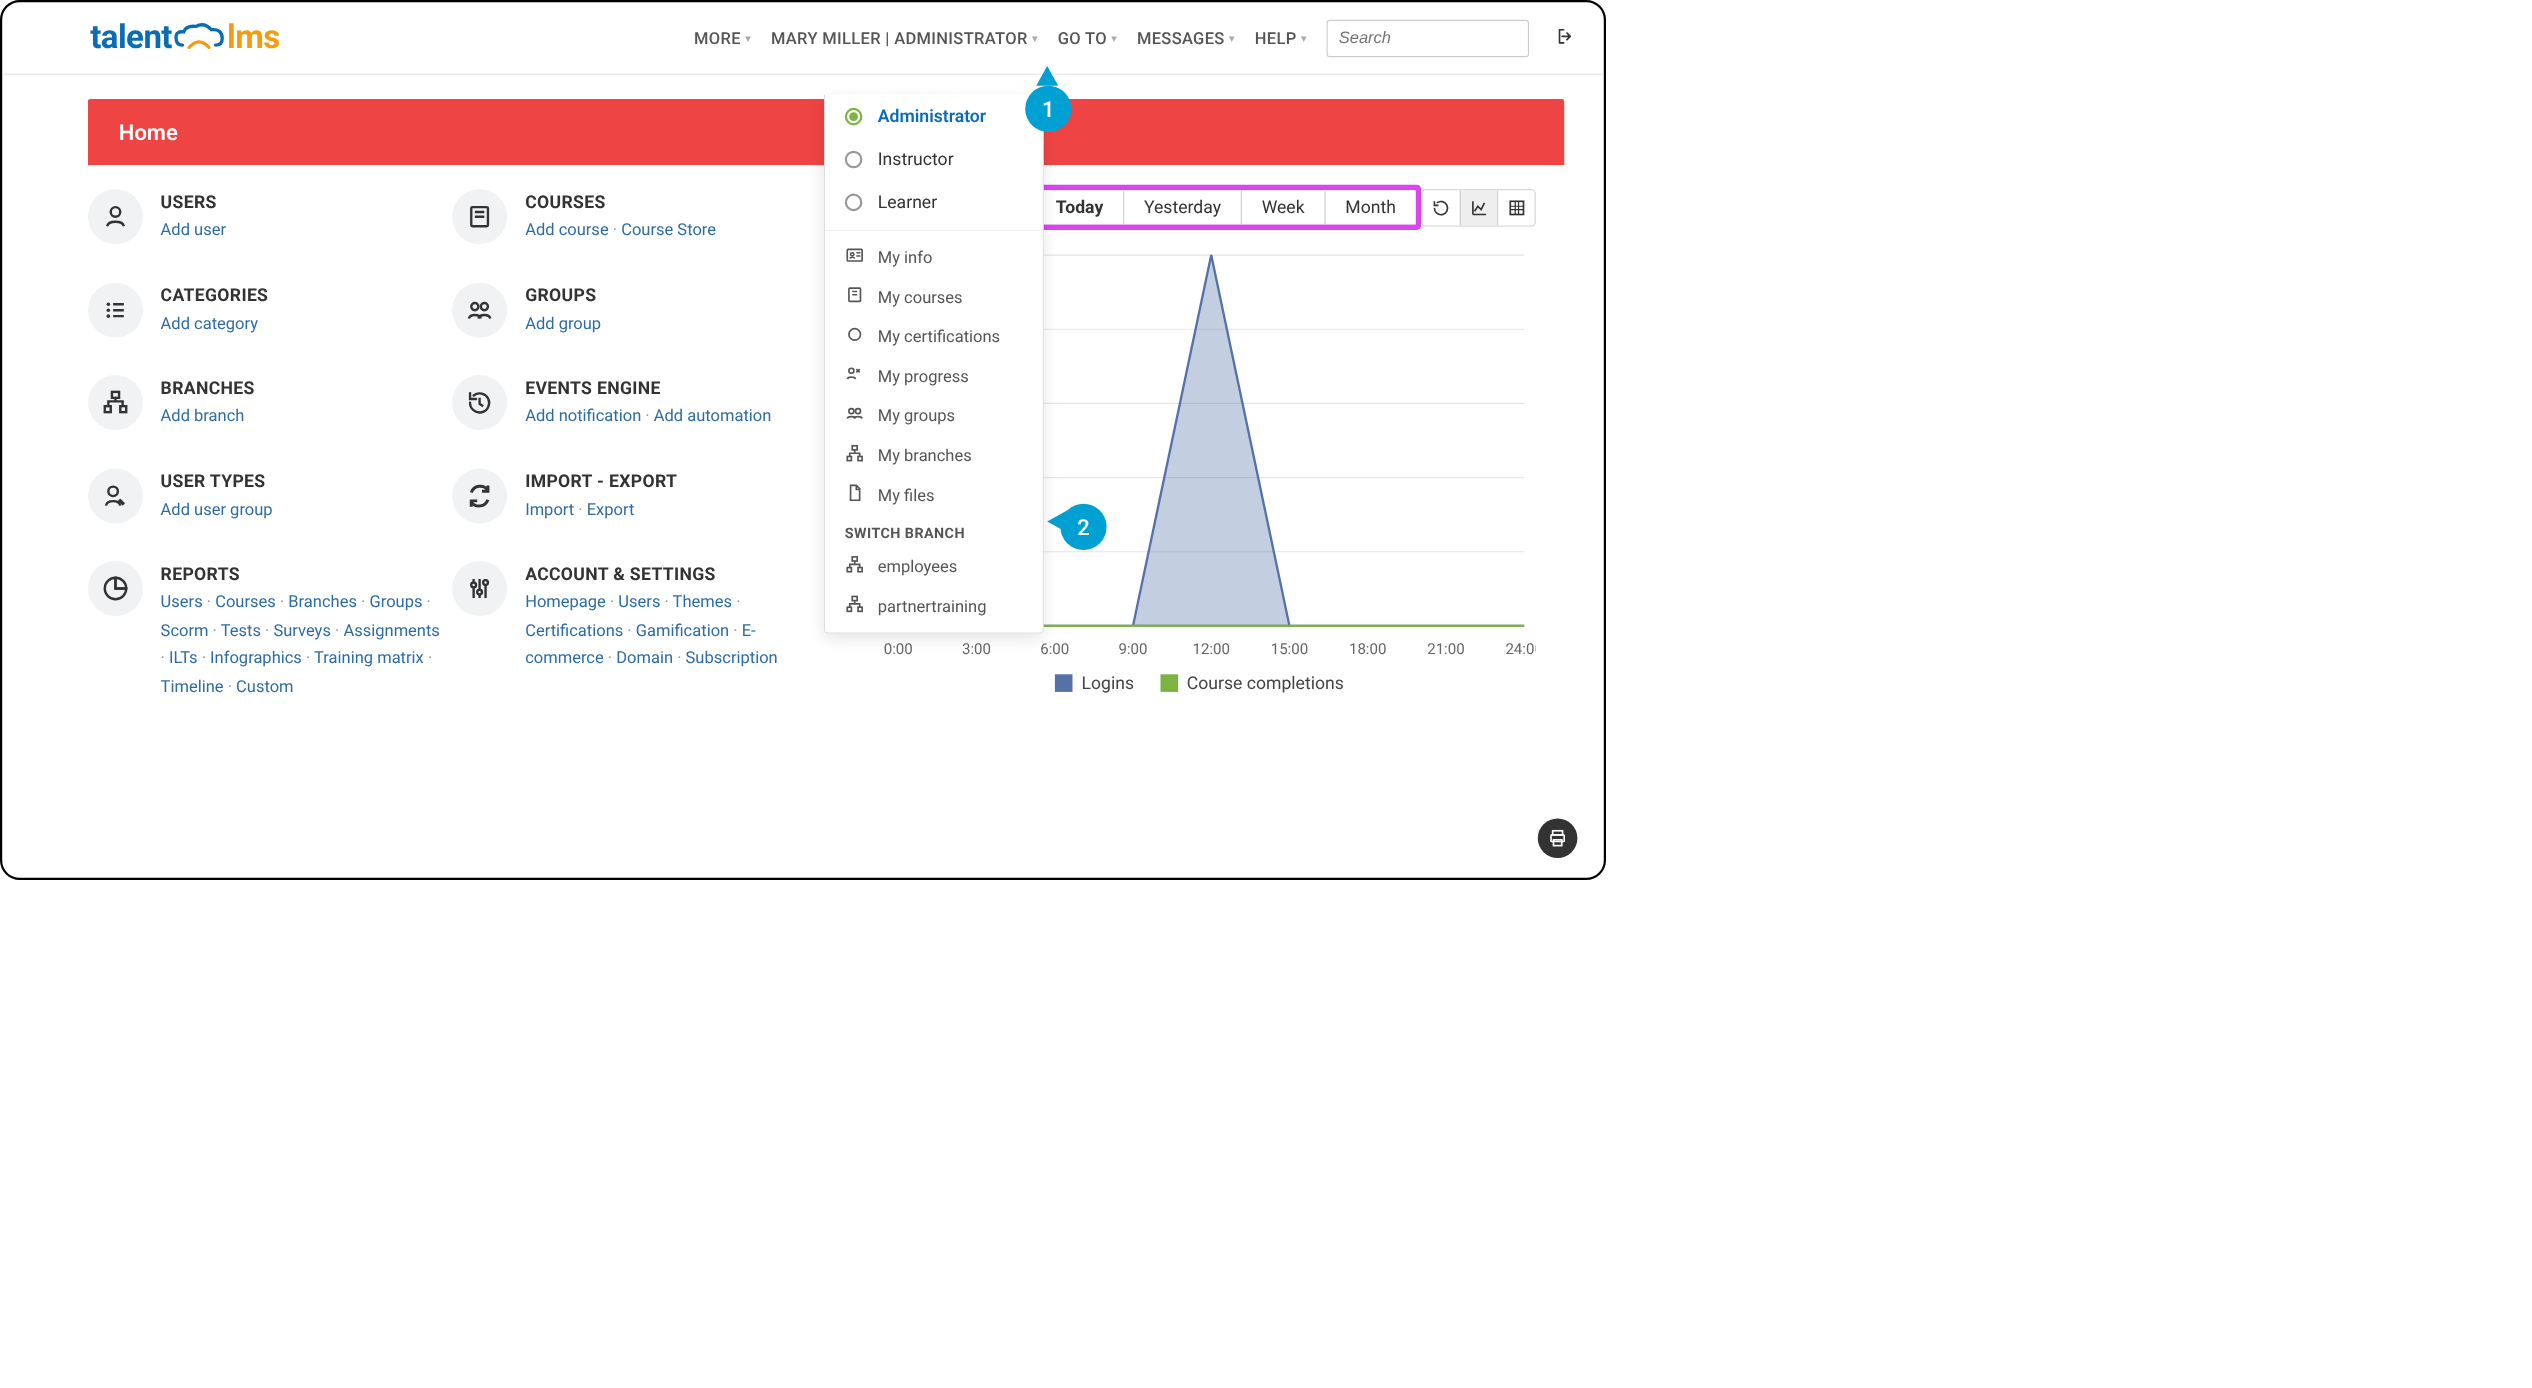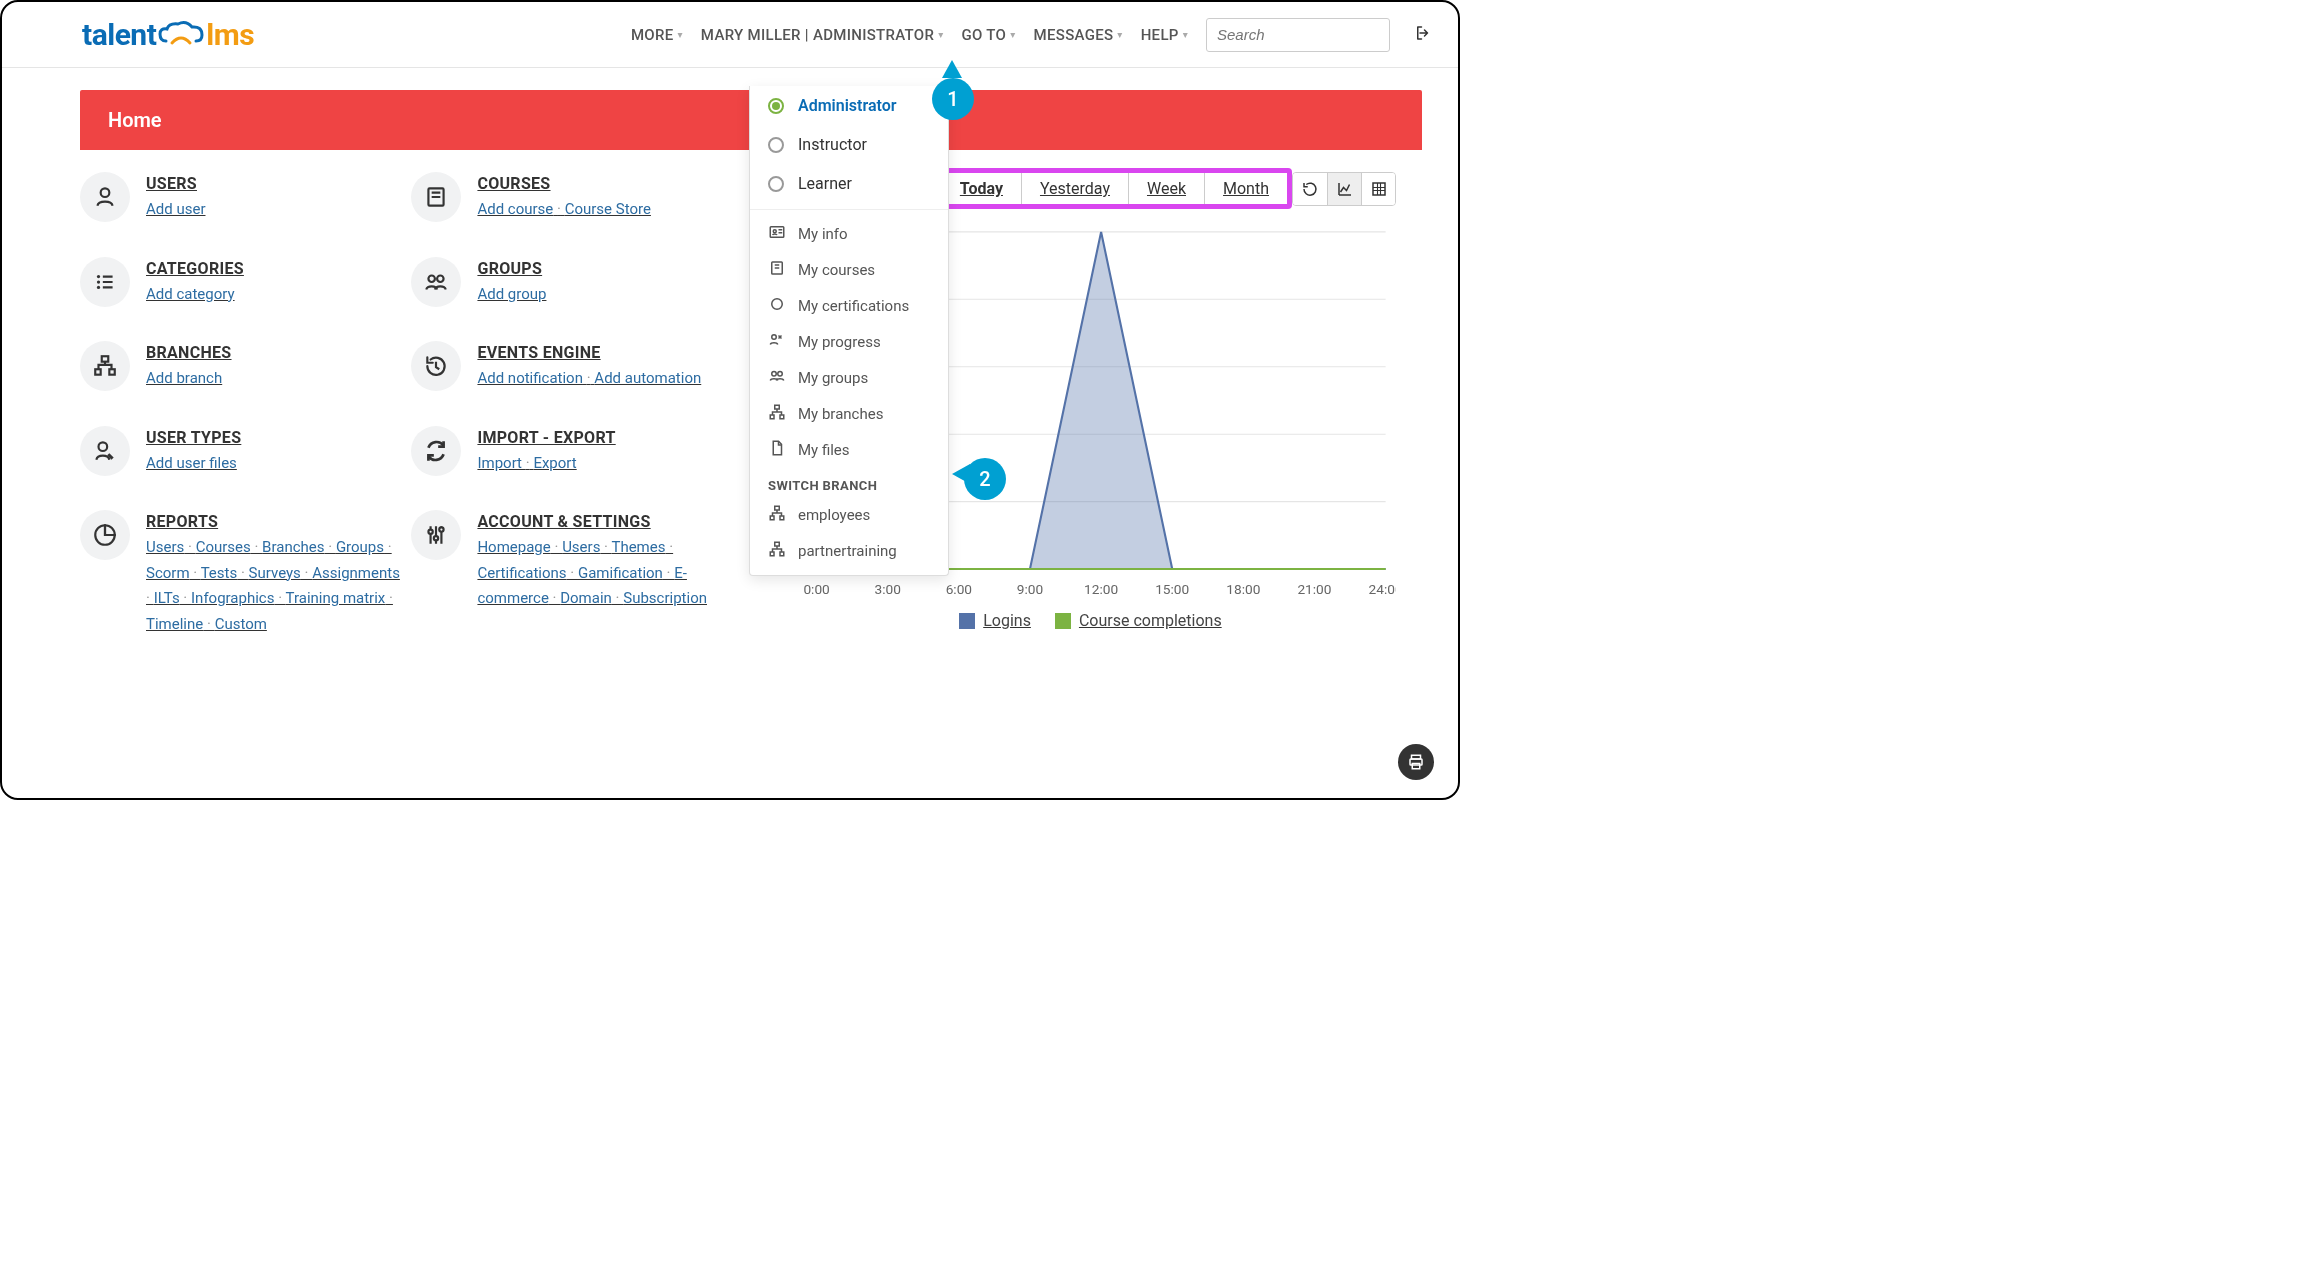--- a/index.html
+++ b/index.html
@@ -123,21 +123,20 @@
     height: 60px;
     display: flex; align-items: center;
     padding: 0 28px;
     font-size: 20px; font-weight: 600;
     border-radius: 2px 2px 0 0;
   }
   .panel {
     background: #fff;
     display: flex;
     gap: 12px;
-    text-decoration: underline;
   }
   .tiles-grid {
     width: 660px;
     padding: 22px 0 40px 0;
     display: grid;
     grid-template-columns: 1fr 1fr;
     gap: 34px 10px;
   }
   .tile { display: flex; gap: 16px; }
   .tile-icon {
@@ -418,21 +417,21 @@
         <div class="tile">
           <div class="tile-icon">
               <svg viewBox="0 0 24 24">
                 <circle cx="10" cy="8" r="4" fill="none" stroke="#333" stroke-width="2"></circle>
                 <path d="M4 20c1-5 11-5 12 0" fill="none" stroke="#333" stroke-width="2"></path>
                 <path d="M16 14l4 4-2 2-4-4z" fill="#333"></path>
               </svg>
             </div>
           <div class="tile-body">
             <div class="tile-title">USER TYPES</div>
-            <div class="tile-links"><a>Add user files</a></div>
+            <div class="tile-links"><a>Add user group</a></div>
           </div>
         </div>
 
         <div class="tile">
           <div class="tile-icon">
               <svg viewBox="0 0 24 24">
                 <path d="M5 9a8 8 0 0 1 14-2M19 15a8 8 0 0 1-14 2" fill="none" stroke="#333" stroke-width="2.5"></path>
                 <path d="M19 3v5h-5M5 21v-5h5" fill="none" stroke="#333" stroke-width="2.5"></path>
               </svg>
             </div>

